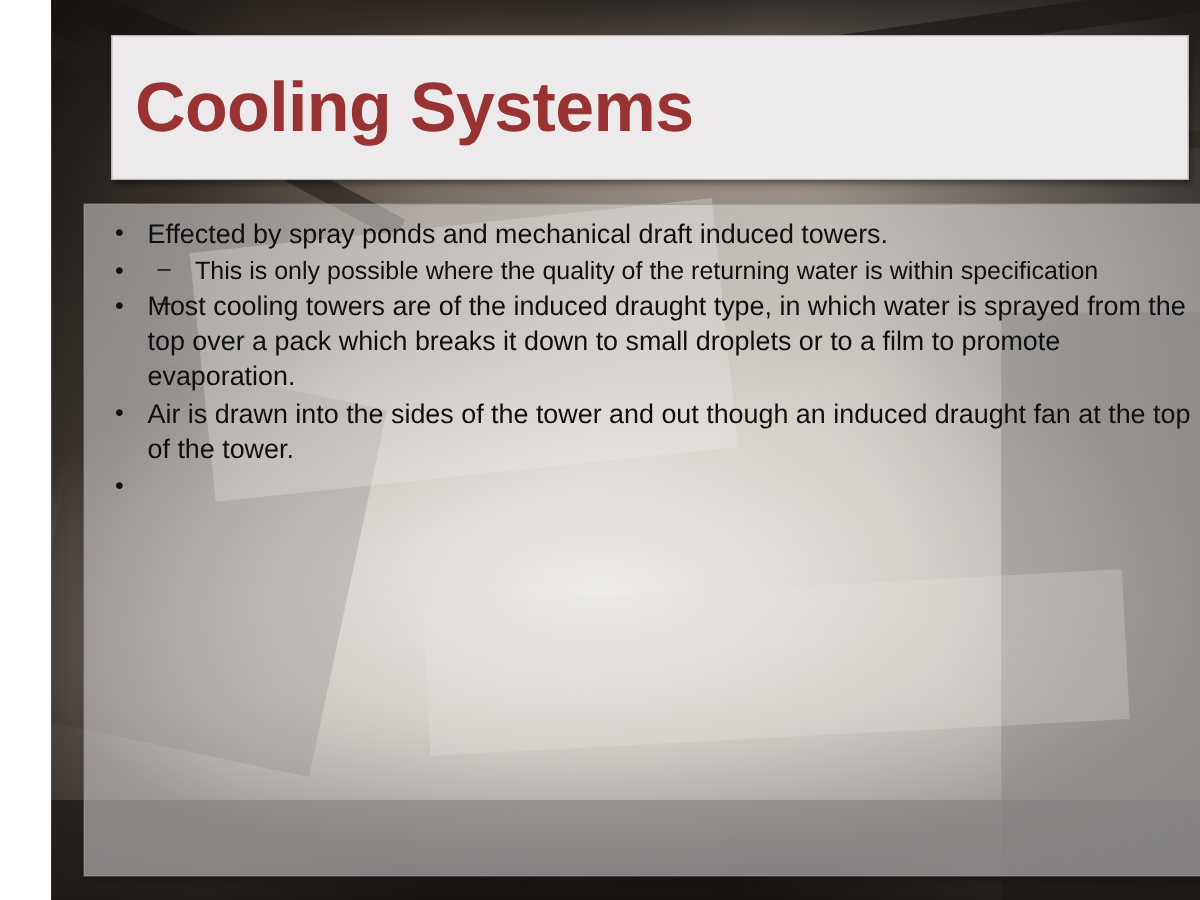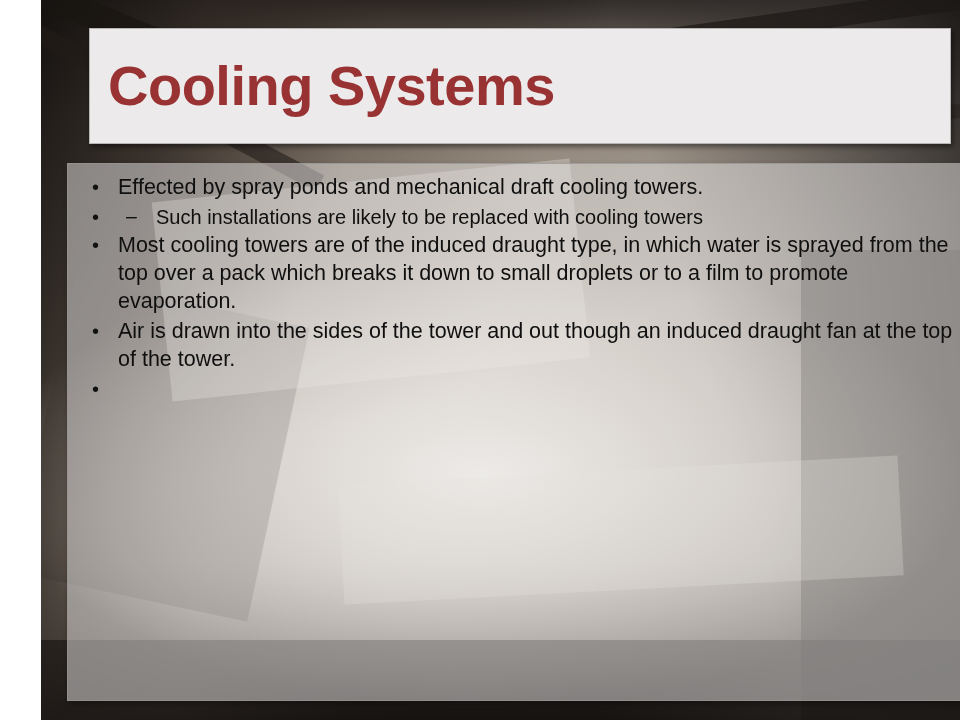--- a/index.html
+++ b/index.html
@@ -154,32 +154,32 @@
 
   <div class="title-box">
     <div class="title-text">Cooling Systems</div>
   </div>
 
   <div class="body-box">
     <ul class="bullets">
 
       <li class="lvl1">
         <span class="marker">•</span>
-        <span class="txt">Effected by spray ponds and mechanical draft cooling towers.</span>
+        <span class="txt">Effected by spray ponds and mechanical draft induced towers.</span>
       </li>
 
       <li class="lvl1">
         <span class="marker">•</span>
         <ul class="sub">
           <li class="lvl2">
             <span class="marker">–</span>
+            <span class="txt">This is only possible where the quality of the returning water is within specification</span>
           </li>
           <li class="lvl2">
             <span class="marker">–</span>
-            <span class="txt">Such installations are likely to be replaced with cooling towers</span>
           </li>
         </ul>
       </li>
 
       <li class="lvl1">
         <span class="marker">•</span>
         <span class="txt">Most cooling towers are of the induced draught type, in which water is sprayed from the top over a pack which breaks it down to small droplets or to a film to promote evaporation.</span>
       </li>
 
       <li class="lvl1">

